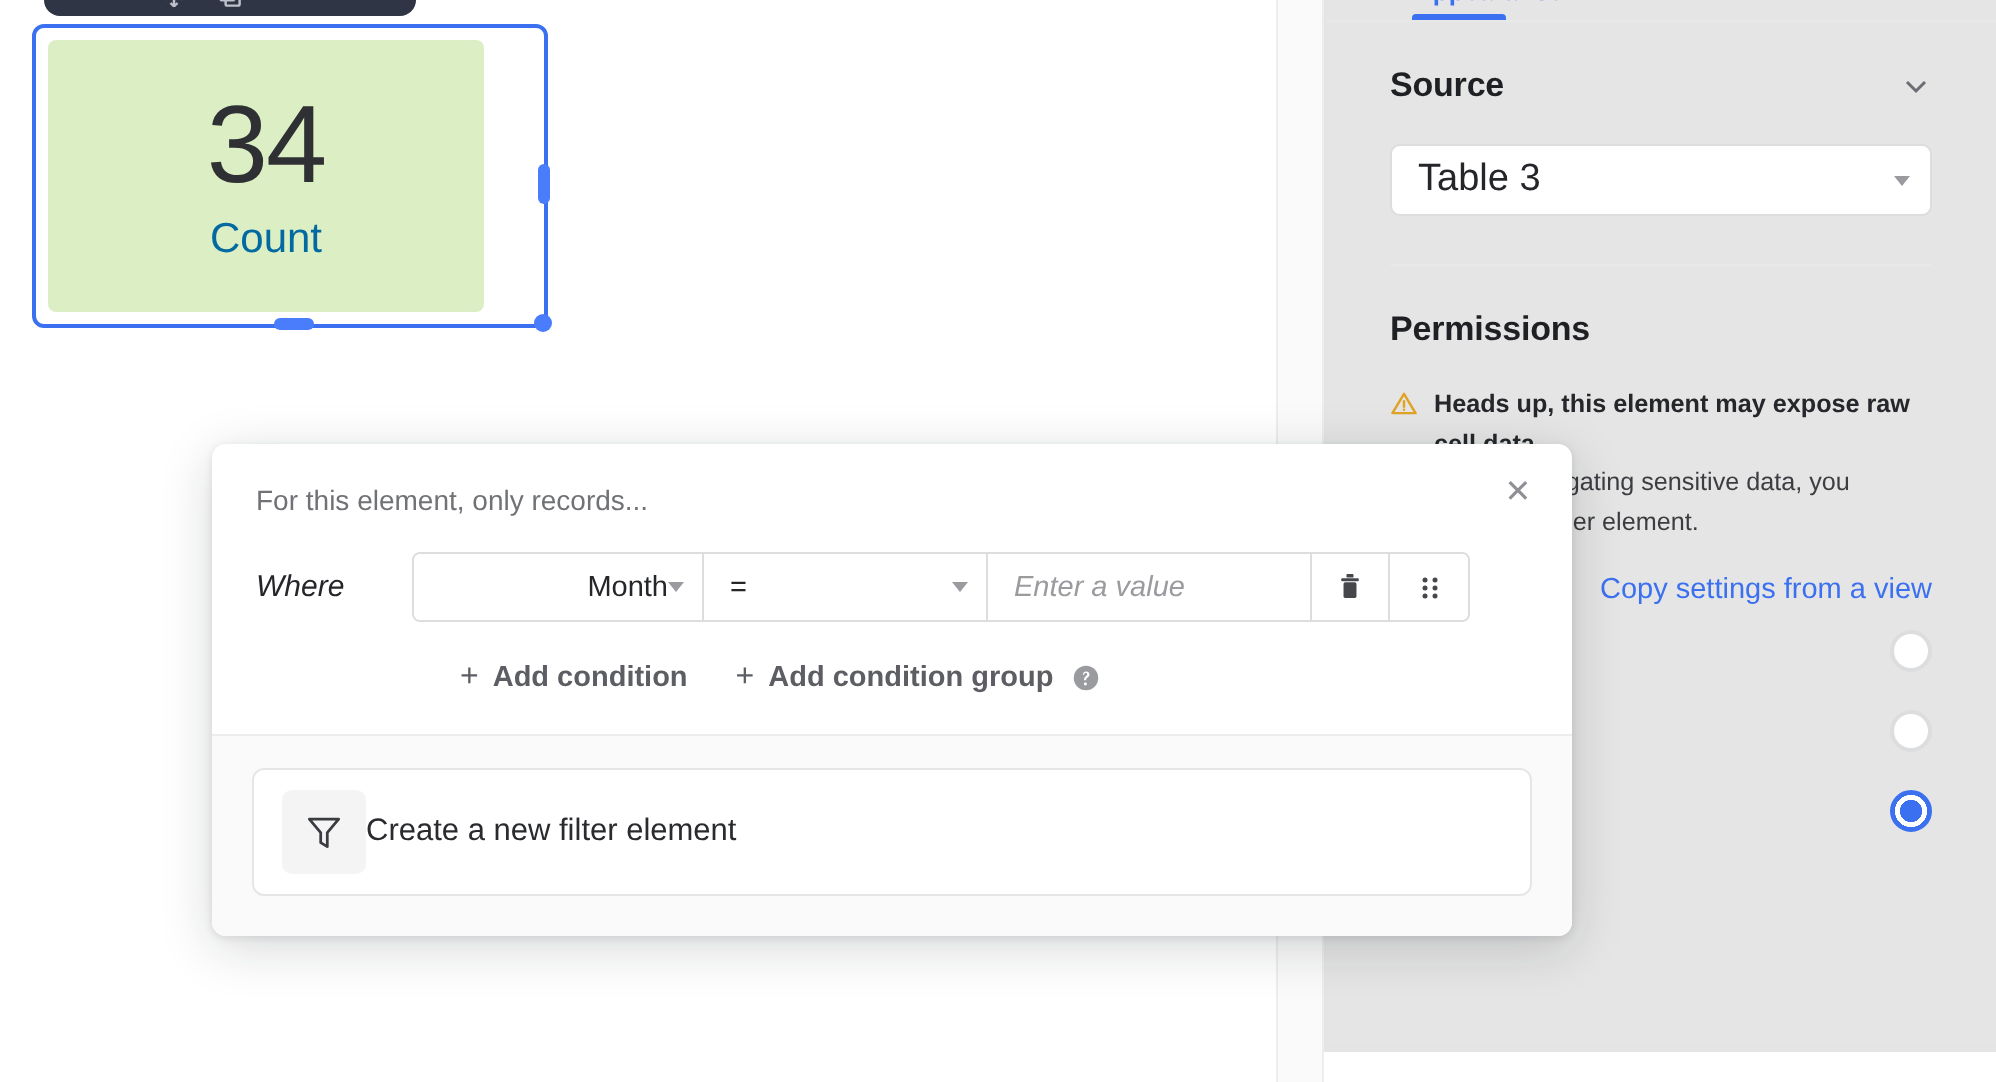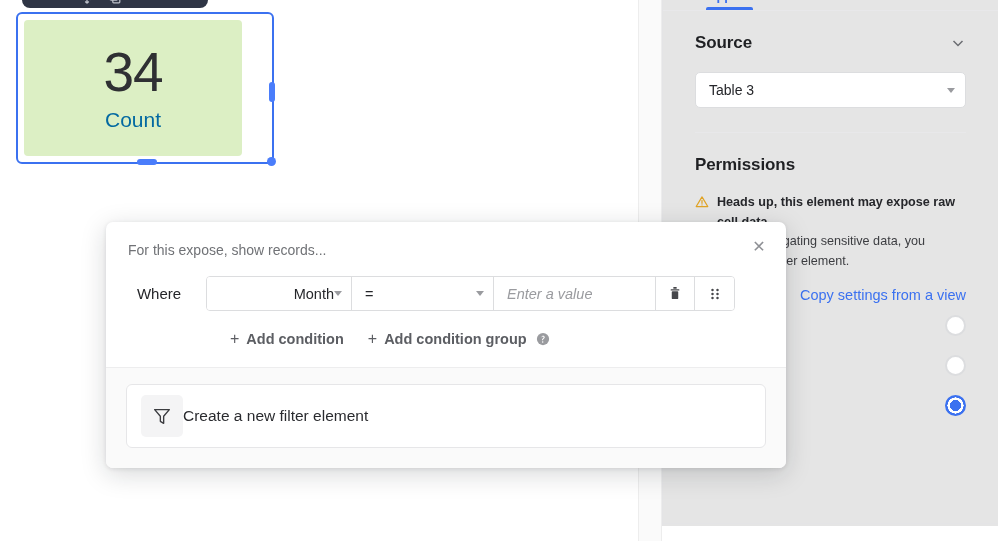--- a/index.html
+++ b/index.html
@@ -131,21 +131,21 @@
   .select {
     margin-top: 19px;
     height: 36px;
     border: 1px solid #dcdddf;
     border-radius: 5px;
     background: #fff;
     display: flex; align-items: center;
     padding: 0 10px 0 13px;
     justify-content: space-between;
   }
-  .select-value { font-size: 14px; color: #25262a; }
+  .select-value { font-size: 19px; color: #25262a; }
   .caret {
     width: 0; height: 0;
     border-left: 4.5px solid transparent;
     border-right: 4.5px solid transparent;
     border-top: 5.5px solid #9a9b9f;
   }
 
   .divider {
     margin-top: 24px;
     border-top: 1px solid #e8e8ea;
@@ -224,21 +224,21 @@
     font-size: 16px; color: #8e9095; line-height: 1;
   }
 
   .cond-row {
     display: flex; align-items: center;
     padding: 18px 22px 0 22px;
   }
   .where-lbl {
     width: 78px;
     font-size: 15px; color: #25262a;
-    text-align: center; padding-right: 16px;
+    text-align: left; padding-right: 16px; font-style: italic;
   }
   .cond-group {
     display: flex; align-items: stretch;
     border: 1px solid #dcdddf;
     border-radius: 4px;
     height: 35px;
     overflow: hidden;
   }
   .cg-cell {
     display: flex; align-items: center; justify-content: space-between;
@@ -388,21 +388,21 @@
 
       <div class="edit-cond">Edit conditions</div>
     </div>
 
     <div class="panel-bottom-rule"></div>
   </div>
 
   <div class="dialog">
 
     <div class="dlg-head">
-      <div class="dlg-title">For this expose, show records...</div>
+      <div class="dlg-title">For this element, only records...</div>
       <div class="dlg-close">✕</div>
     </div>
 
     <div class="cond-row">
       <div class="where-lbl">Where</div>
       <div class="cond-group">
 
         <div class="cg-cell cg-field">
           <span class="cg-text">Month</span>
           <span class="caret"></span>

